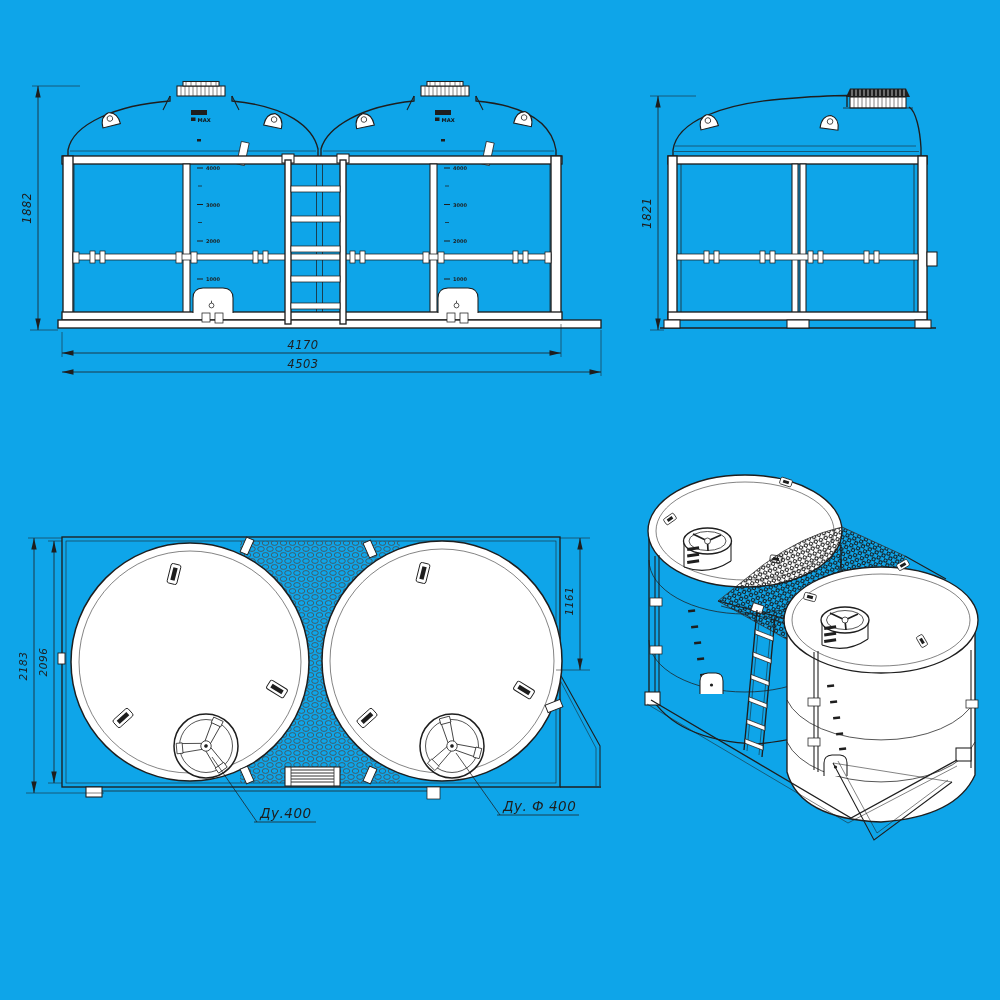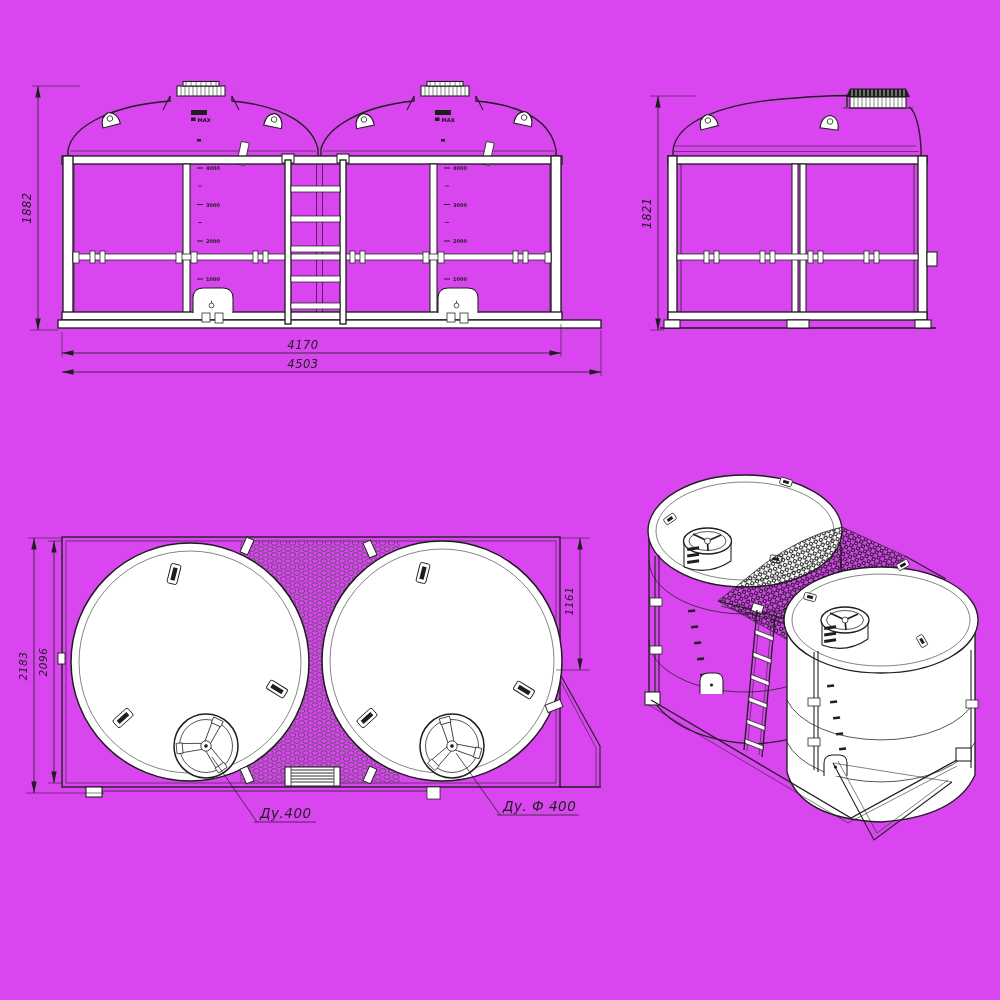--- a/index.html
+++ b/index.html
@@ -1,16 +1,16 @@
 <!DOCTYPE html>
 <html><head>
 <meta charset="utf-8">
 <style>
   html,body{margin:0;padding:0;background:#fff;}
-  #stage{position:relative;width:1000px;height:1000px;background:#d946ef;font-family:"DejaVu Sans",sans-serif;}
+  #stage{position:relative;width:1000px;height:1000px;background:#0ea5e9;font-family:"DejaVu Sans",sans-serif;}
   svg{display:block;}
   .ln{stroke:#1e1e1e;fill:none;stroke-linecap:butt;stroke-linejoin:miter;}
   .w05{stroke-width:.55}.w07{stroke-width:.75}.w09{stroke-width:.9}
   .w1{stroke-width:1.05}.w13{stroke-width:1.35}.w14{stroke-width:1.5}.w16{stroke-width:1.7}
   .wf{fill:#ffffff;}
   .bk{fill:#1e1e1e;stroke:none;}
   text{fill:#1e1e1e;}
   .dimt{font:italic 400 11.5px "DejaVu Sans",sans-serif;letter-spacing:.5px;}
   .dimt2{font:italic 400 10.5px "DejaVu Sans",sans-serif;letter-spacing:.5px;}
   .callt{font:italic 400 13.5px "DejaVu Sans",sans-serif;letter-spacing:.5px;}

